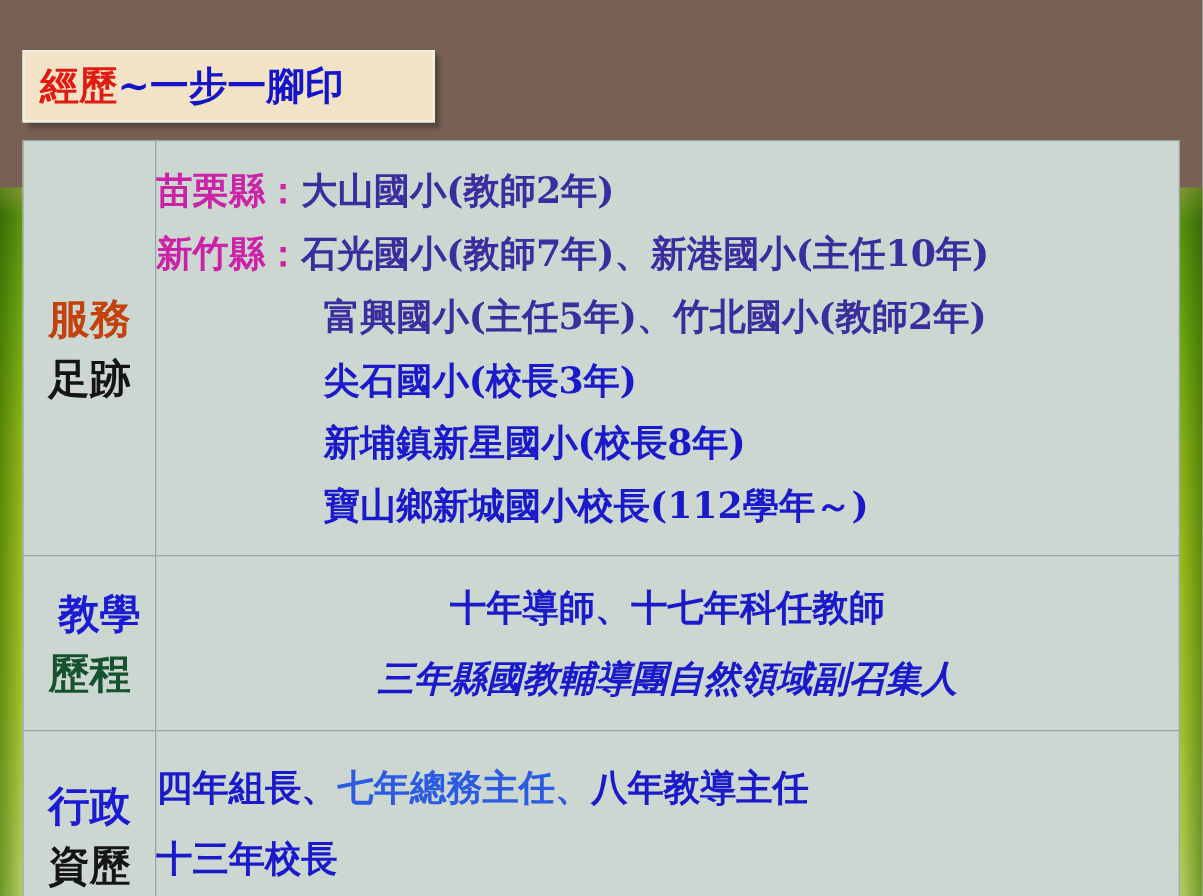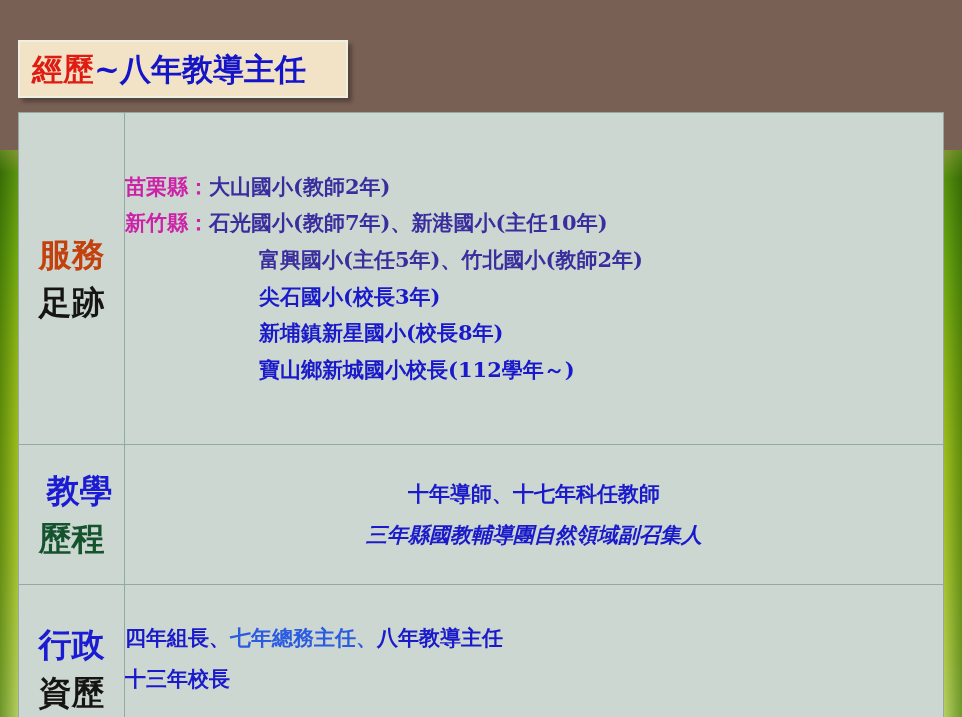--- a/index.html
+++ b/index.html
@@ -114,41 +114,41 @@
     font-size:33px;
     font-weight:bold;
     line-height:1.45;
     white-space:nowrap;
   }
 
   .body-cell { padding:4px 6px 4px 10px; }
 
   .ln {
     font-family:"DejaVu Serif","Liberation Serif",serif;
-    font-size:21px;
+    font-size:29px;
     font-weight:bold;
     line-height:1.74;
     white-space:nowrap;
     color:#3A2E9E;
   }
   .ln.center { text-align:center; }
   .indent-1  { padding-left:134px; }
 
   #row2 .ln { line-height:1.95; }
   #row3 .ln { line-height:1.95; }
 </style>
 </head>
 <body>
 
 <div id="deco-left"></div>
 <div id="deco-right"></div>
 
 <div id="title-banner">
   <span class="title-txt t-red">經歷</span>
-    <span class="title-txt t-blue">~八年教導主任</span>
+    <span class="title-txt t-blue">~一步一腳印</span>
 </div>
 
 <table id="exp-table">
   <tbody id="table-body">
       <tr style="height: 332px;">
         <td class="lbl-cell">
           <div class="lbl-line" style="color: #c2410c;">服務</div>
           <div class="lbl-line" style="color: rgb(21, 21, 21);">足跡</div>
         </td>
         <td class="body-cell" id="row1">

